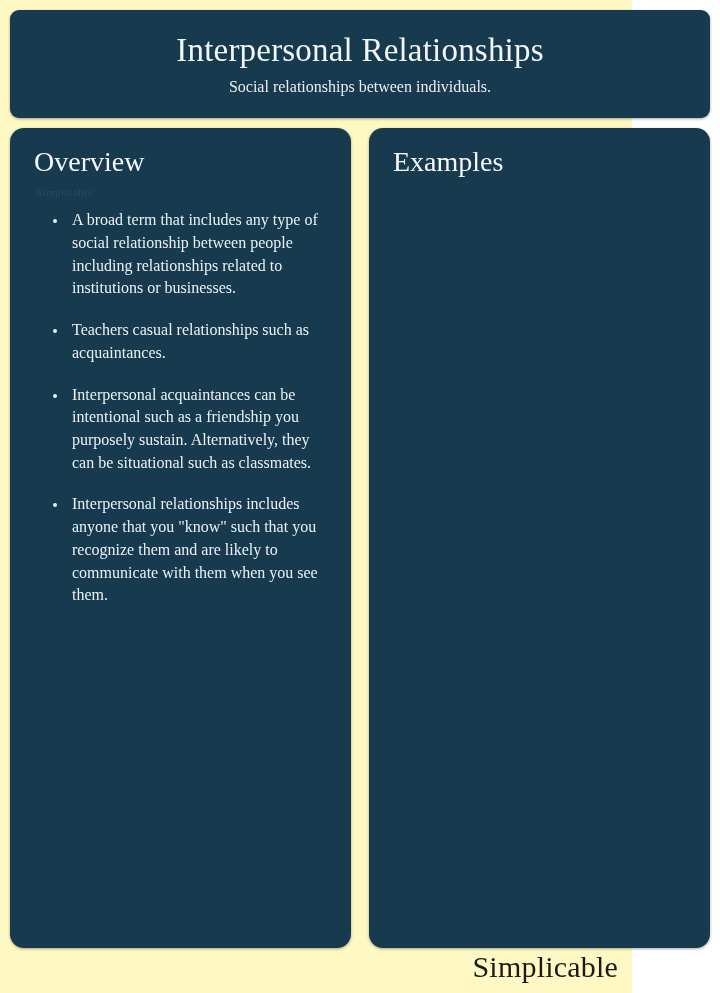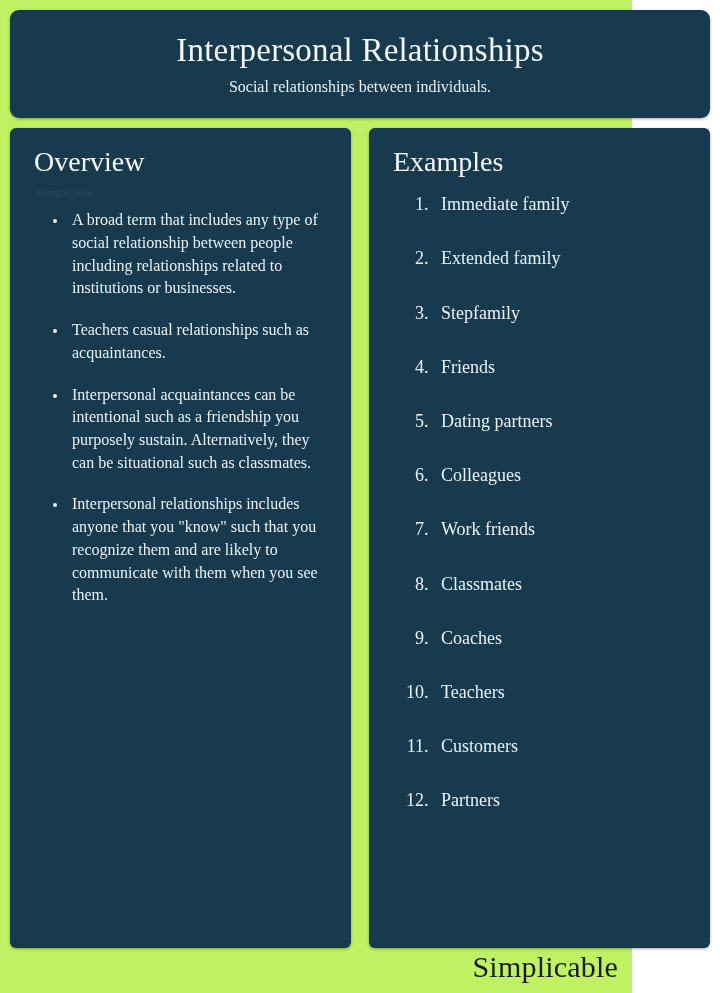--- a/index.html
+++ b/index.html
@@ -10,21 +10,21 @@
   body {
     width: 720px;
     height: 993px;
     font-family: "Liberation Serif", serif;
     overflow: hidden;
   }
   .page {
     position: relative;
     width: 632px;
     height: 993px;
-    background: #bef264;
+    background: #fef9c3;
     box-sizing: border-box;
   }
 
   
   .header-card {
     position: absolute;
     left: 10px;
     top: 10px;
     width: 700px;
     height: 108px;
@@ -61,21 +61,21 @@
     position: absolute;
     left: 10px;
     top: 128px;
     width: 700px;
     height: 820px;
     display: flex;
     gap: 18px;
   }
   .card {
     background: #173A4F;
-    border-radius: 6px;
+    border-radius: 14px;
     box-shadow: 0 1px 3px rgba(0,0,0,0.35);
     box-sizing: border-box;
     padding: 16px 16px 18px 16px;
     position: relative;
     overflow: hidden;
   }
   .card-overview { width: 341px; }
   .card-examples { width: 341px; padding-left: 16px; }
 
   .card-heading {
@@ -165,34 +165,20 @@
       <ul class="bullets">
         <li>A broad term that includes any type of social relationship between people including relationships related to institutions or businesses.</li>
         <li>Teachers casual relationships such as acquaintances.</li>
         <li>Interpersonal acquaintances can be intentional such as a friendship you purposely sustain. Alternatively, they can be situational such as classmates.</li>
         <li>Interpersonal relationships includes anyone that you "know" such that you recognize them and are likely to communicate with them when you see them.</li>
       </ul>
     </div>
 
     <div class="card card-examples">
       <div class="card-heading">Examples</div>
-      <ol class="numbers">
-        <li>Immediate family</li>
-        <li>Extended family</li>
-        <li>Stepfamily</li>
-        <li>Friends</li>
-        <li>Dating partners</li>
-        <li>Colleagues</li>
-        <li>Work friends</li>
-        <li>Classmates</li>
-        <li>Coaches</li>
-        <li>Teachers</li>
-        <li>Customers</li>
-        <li>Partners</li>
-      </ol>
     </div>
 
   </div>
 
   <div class="footer">
     <span class="brand">Simplicable</span>
   </div>
 
 </div>
 

